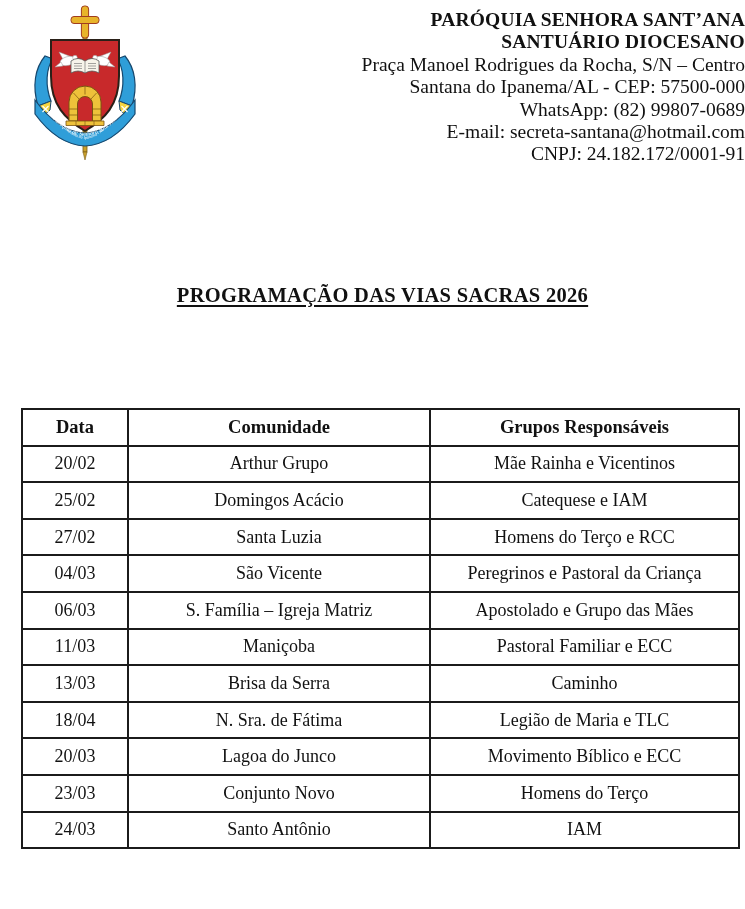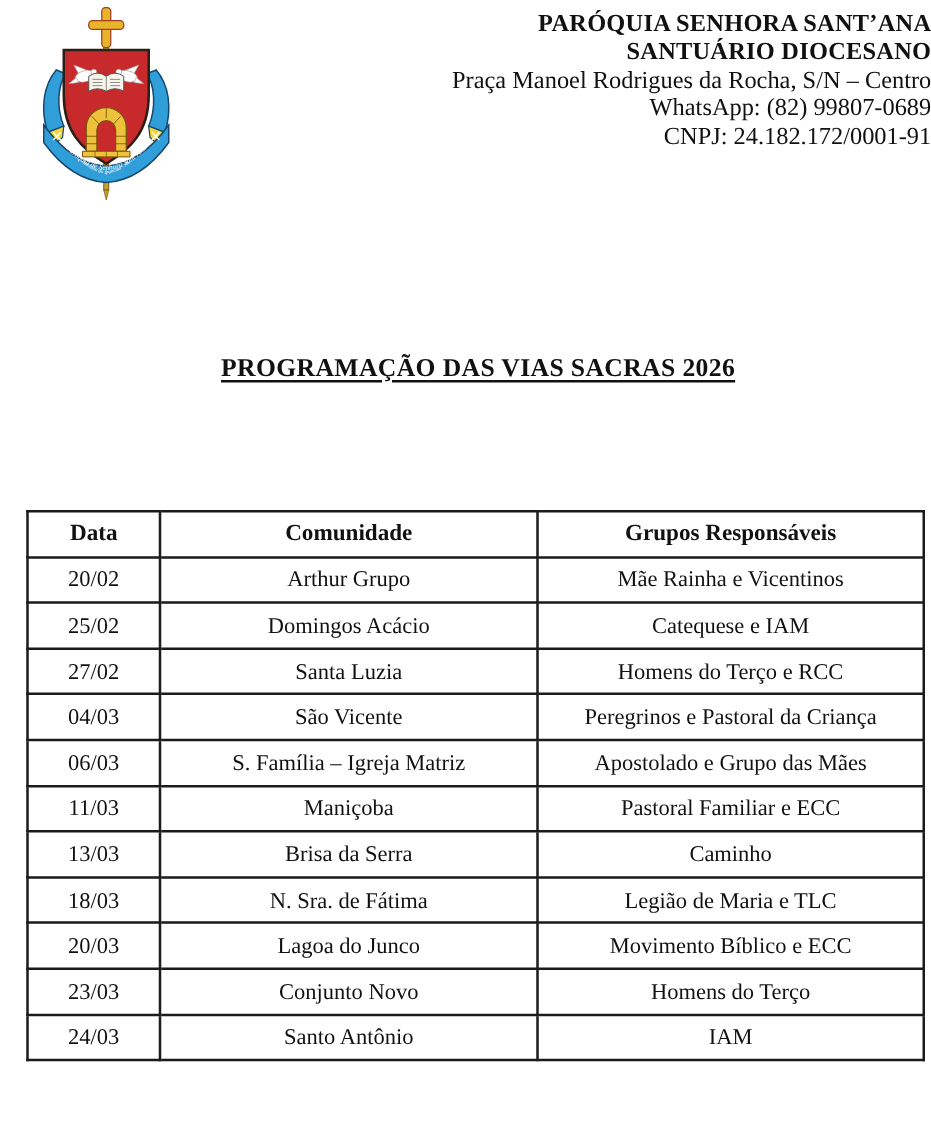--- a/index.html
+++ b/index.html
@@ -146,21 +146,23 @@
       <text font-size="4.2" fill="#ffffff" font-style="italic" font-family="Liberation Serif, serif">
         <textPath href="#ribbonCurve2" startOffset="50%" text-anchor="middle">Santana do Ipanema - AL</textPath>
       </text>
     </g>
   </svg>
 
   <div class="header-text">
     <div class="org-name">PARÓQUIA SENHORA SANT’ANA</div>
     <div class="org-name">SANTUÁRIO DIOCESANO</div>
     <div>Praça Manoel Rodrigues da Rocha, S/N – Centro</div>
+    <div>Santana do Ipanema/AL - CEP: 57500-000</div>
     <div>WhatsApp: (82) 99807-0689</div>
+    <div>E-mail: secreta-santana@hotmail.com</div>
     <div>CNPJ: 24.182.172/0001-91</div>
   </div>
 
   <div class="doc-title">PROGRAMAÇÃO DAS VIAS SACRAS 2026</div>
 
   <table class="schedule">
     <colgroup>
       <col class="c-data">
         <col class="c-com">
         <col class="c-grp">
@@ -209,21 +211,21 @@
       <td>Pastoral Familiar e ECC</td>
     </tr>
 
     <tr>
       <td>13/03</td>
       <td>Brisa da Serra</td>
       <td>Caminho</td>
     </tr>
 
     <tr>
-      <td>18/03</td>
+      <td>18/04</td>
       <td>N. Sra. de Fátima</td>
       <td>Legião de Maria e TLC</td>
     </tr>
 
     <tr>
       <td>20/03</td>
       <td>Lagoa do Junco</td>
       <td>Movimento Bíblico e ECC</td>
     </tr>
 

